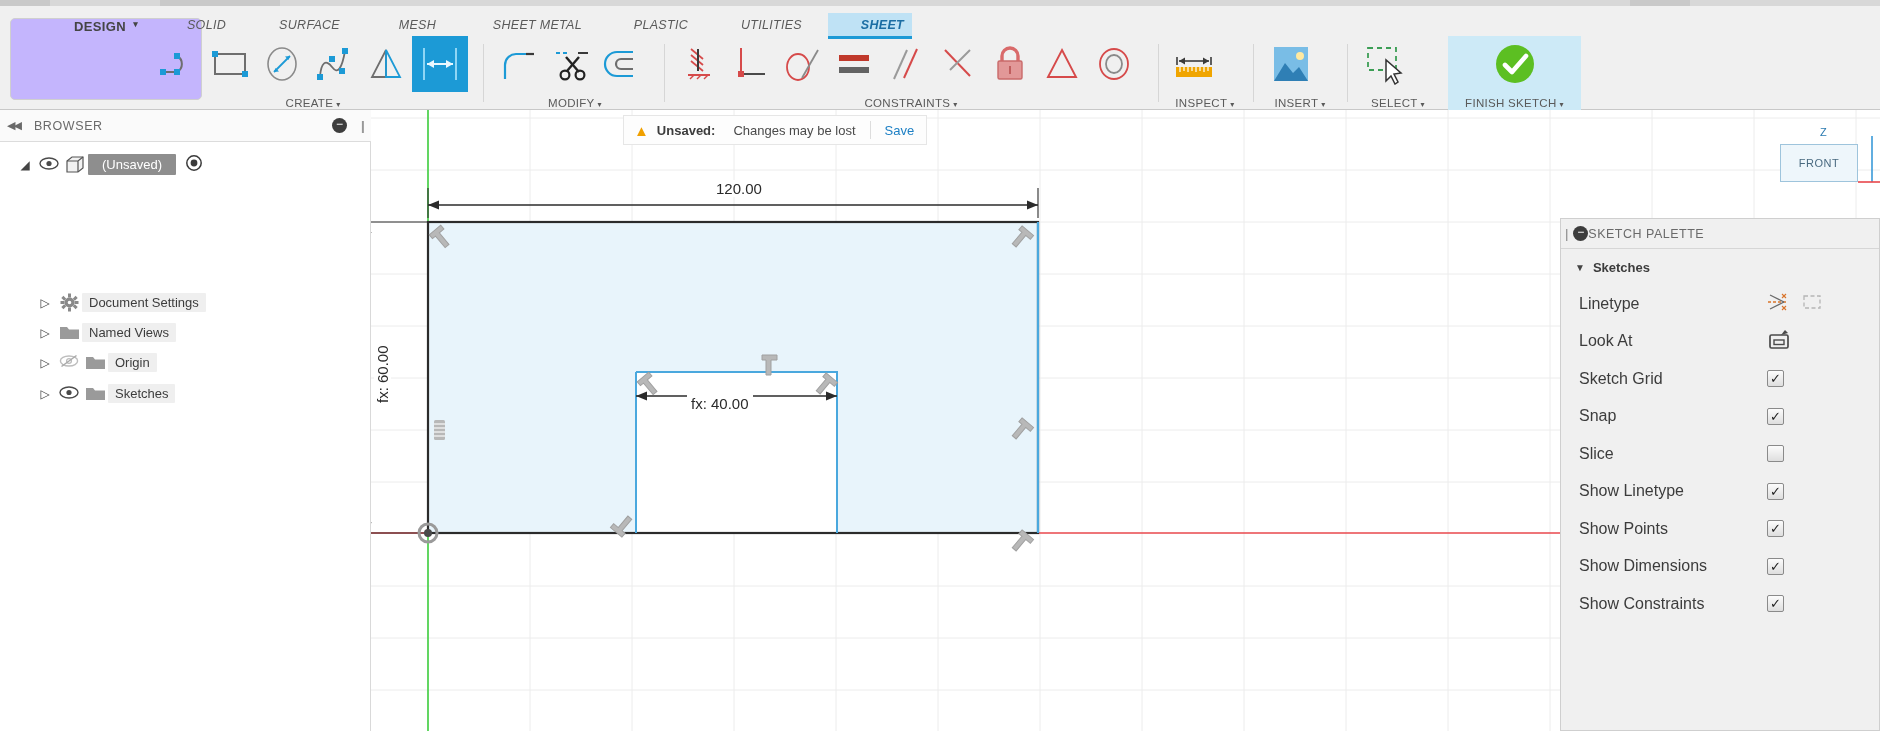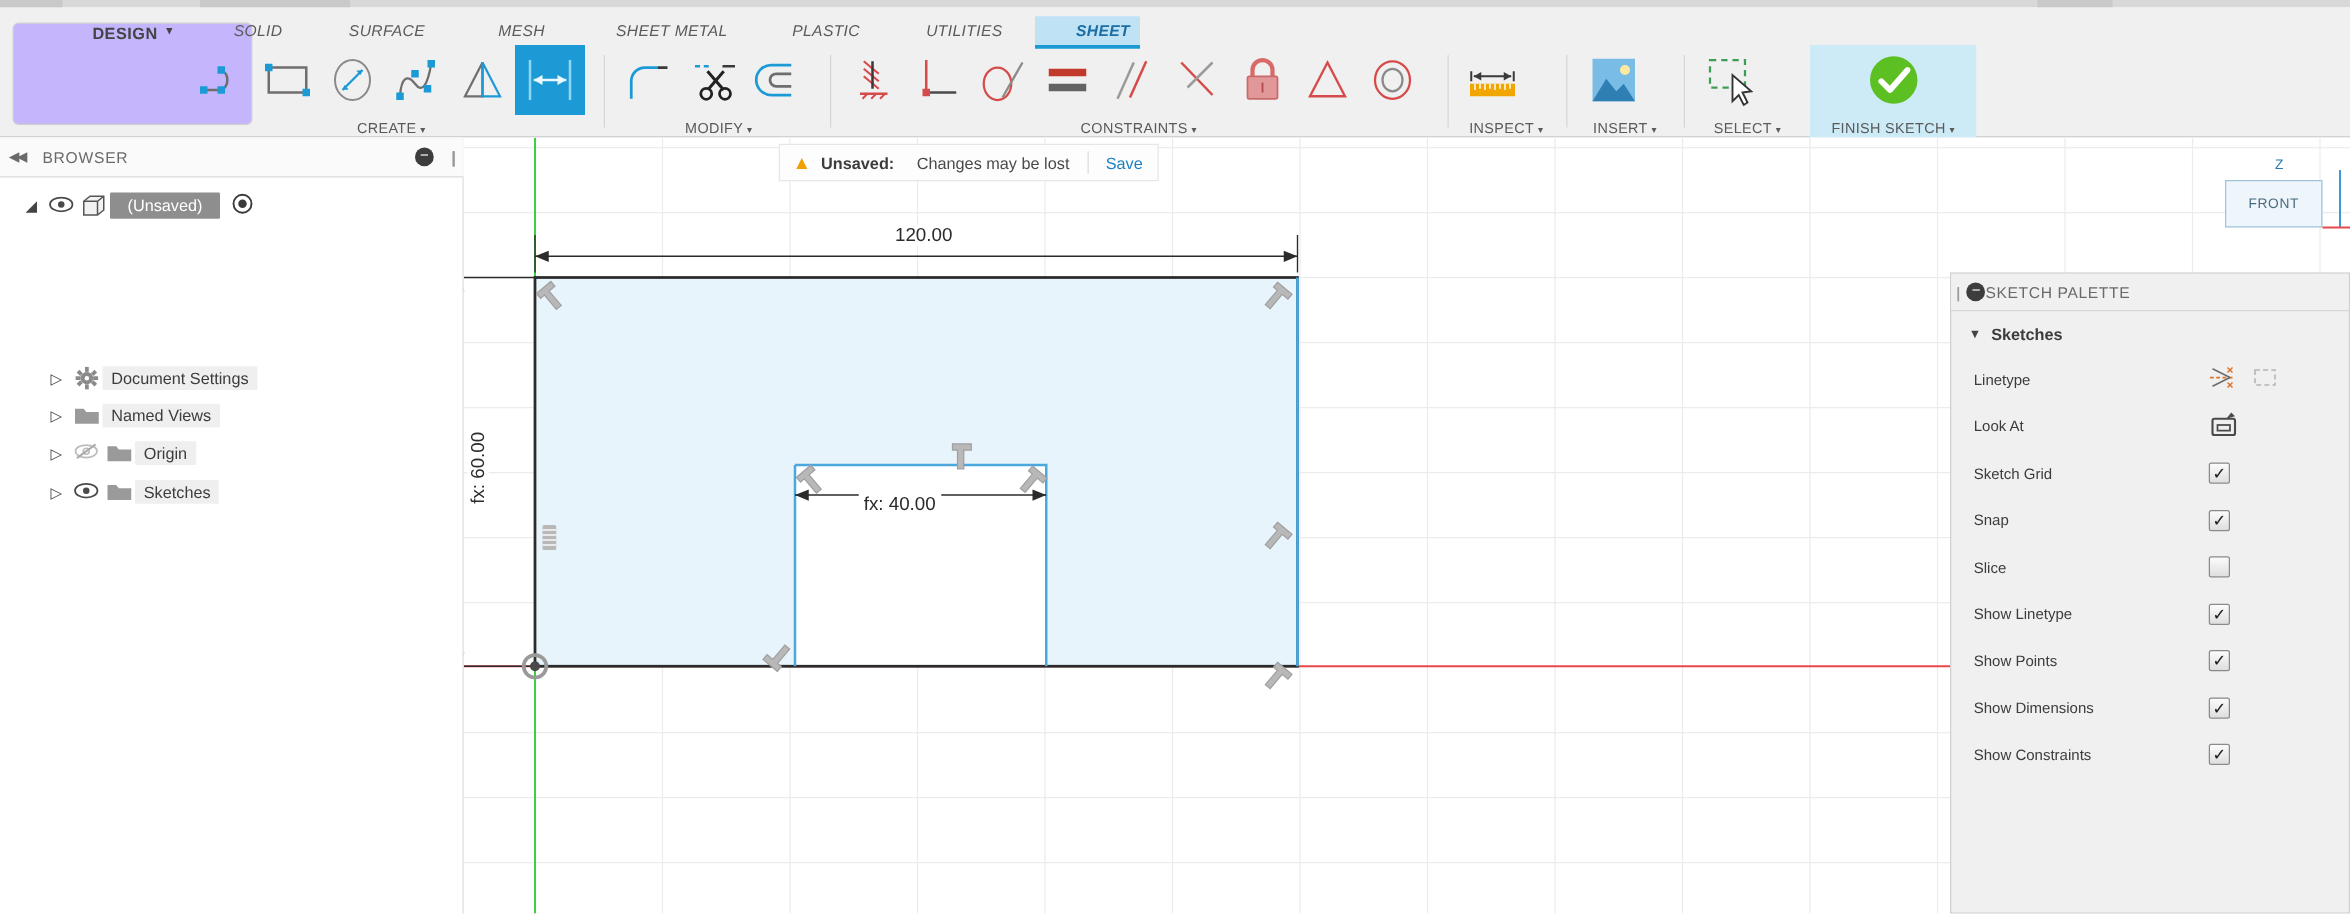--- a/index.html
+++ b/index.html
@@ -116,21 +116,21 @@
   #pal-header .grip { margin-left:4px; color:#999; font-size:12px; letter-spacing:-3px; }
   #pal-header .minus {
     margin-left:8px; width:15px; height:15px; border-radius:50%;
     background:#3d3d3d; color:#fff; font-size:12px; line-height:13px; text-align:center;
   }
   #pal-header .ptitle { margin-left:0; font-size:12.5px; color:#6a6a6a; letter-spacing:.5px; }
   #pal-section { display:flex; align-items:center; height:36px; padding-left:14px; }
   #pal-section .tri { font-size:10px; color:#444; margin-right:8px; }
   #pal-section .stxt { font-weight:bold; font-size:13px; color:#3c3c3c; }
   .prow { height:37.5px; display:flex; align-items:center; padding-left:18px; position:relative; }
-  .prow .pname { font-size:12px; color:#3c3c3c; }
+  .prow .pname { font-size:16px; color:#3c3c3c; }
   .prow .pctl { position:absolute; left:206px; display:flex; align-items:center; gap:12px; }
   .cbx {
     width:17px; height:17px; border:1px solid #8a8a8a; border-radius:2px;
     background:linear-gradient(#fcfcfc,#dedede);
     display:flex; align-items:center; justify-content:center;
     font-size:13px; color:#1e1e1e; line-height:1;
   }
 
   
   #viewcube { position:absolute; right:0; top:20px; z-index:20; }

